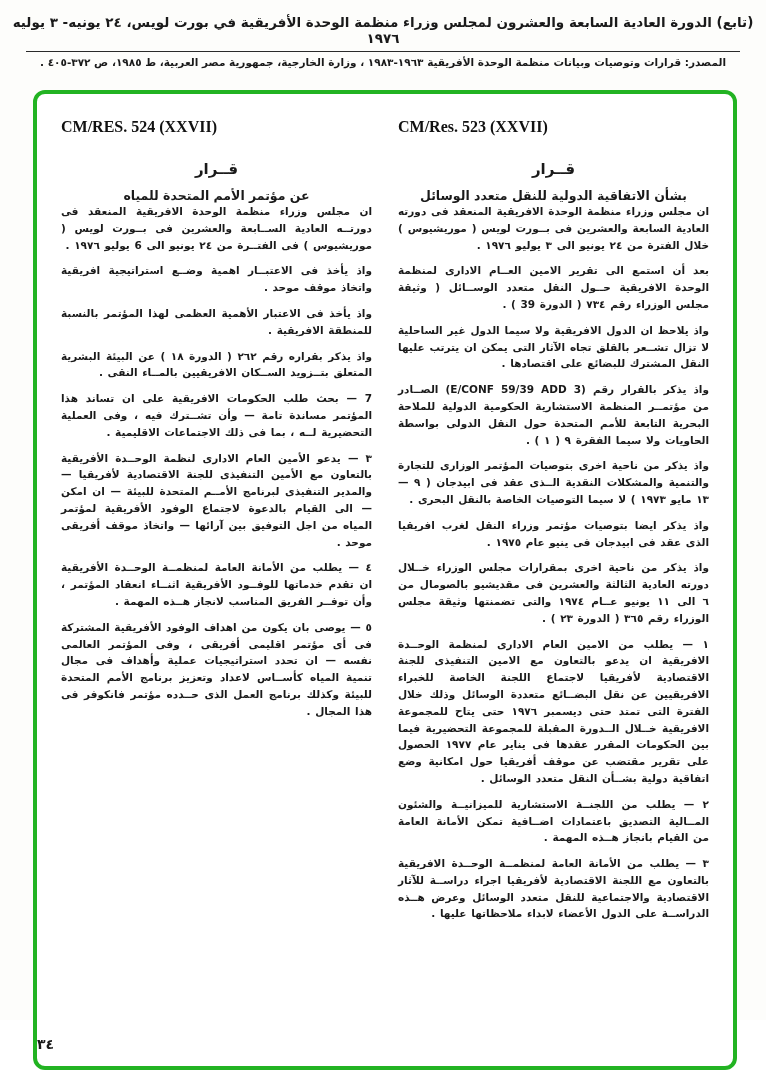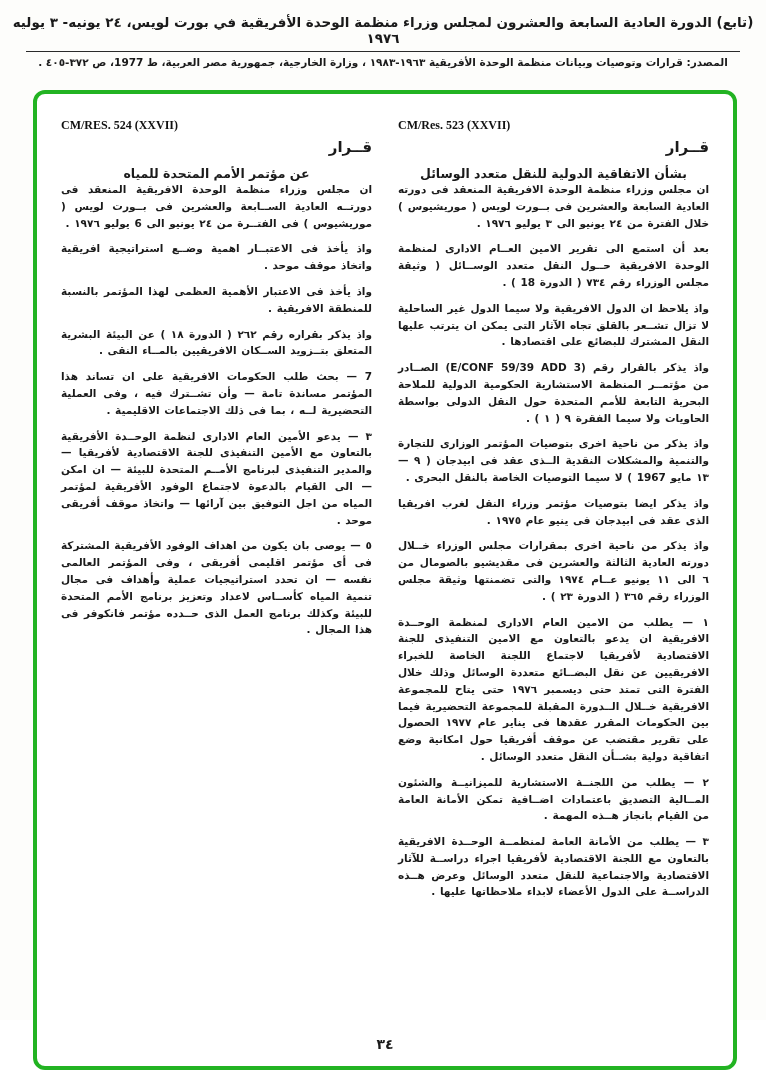--- a/index.html
+++ b/index.html
@@ -31,82 +31,83 @@
   .columns {
     display: flex; direction: rtl;
     gap: 26px;
     padding: 24px 24px 8px 24px;
   }
   .column { flex: 1 1 0; min-width: 0; }
 
   .res-ref {
     direction: ltr; text-align: left;
     font-family: "Liberation Serif", "DejaVu Serif", serif;
-    font-weight: bold; font-size: 12px;
-    margin-bottom: 5px; color: #111;
+    font-weight: bold; font-size: 16px;
+    margin-bottom: 24px; color: #111;
   }
   .res-title {
-    font-weight: bold; font-size: 15px;
+    text-align: center; font-weight: bold; font-size: 15px;
     margin: 2px 0 10px 0;
   }
   .res-subtitle {
     text-align: center; font-weight: bold; font-size: 12.5px;
   }
   .para {
     direction: rtl; text-align: justify;
     font-size: 10.5px; line-height: 1.6; font-weight: bold;
     margin-bottom: 9px;
     word-spacing: 1px;
   }
 
   .page-number {
     position: absolute; bottom: 14px; left: 0; right: 0;
-    text-align: center; font-weight: bold; font-size: 14px;
+    font-weight: bold; font-size: 14px;
   }
 </style>
 </head>
 <body>
 
 <div class="sheet">
 
   <div class="top-header">
     <div class="line1">(تابع) الدورة العادية السابعة والعشرون لمجلس وزراء منظمة الوحدة الأفريقية في بورت لويس، ٢٤ يونيه- ٣ يوليه ١٩٧٦</div>
     <div class="header-rule"></div>
-    <div class="line2">المصدر: قرارات وتوصيات وبيانات منظمة الوحدة الأفريقية ١٩٦٣-١٩٨٣ ، وزارة الخارجية، جمهورية مصر العربية، ط 1977، ص ٣٧٢-٤٠٥ .</div>
+    <div class="line2">المصدر: قرارات وتوصيات وبيانات منظمة الوحدة الأفريقية ١٩٦٣-١٩٨٣ ، وزارة الخارجية، جمهورية مصر العربية، ط ١٩٨٥، ص ٣٧٢-٤٠٥ .</div>
   </div>
 
   <div class="green-frame">
     <div class="columns">
 
       <div class="column">
         <div class="res-ref">CM/Res. 523 (XXVII)</div>
         <div class="res-title">قــرار</div>
         <div class="res-subtitle">بشأن الاتفاقية الدولية للنقل متعدد الوسائل</div>
         <p class="para">ان مجلس وزراء منظمة الوحدة الافريقية المنعقد فى دورته العادية السابعة والعشرين فى بــورت لويس ( موريشيوس ) خلال الفترة من ٢٤ يونيو الى ٣ يوليو ١٩٧٦ .</p>
-        <p class="para">بعد أن استمع الى تقرير الامين العــام الادارى لمنظمة الوحدة الافريقية حــول النقل متعدد الوســائل ( وثيقة مجلس الوزراء رقم ٧٣٤ ( الدورة 18 ) .</p>
+        <p class="para">بعد أن استمع الى تقرير الامين العــام الادارى لمنظمة الوحدة الافريقية حــول النقل متعدد الوســائل ( وثيقة مجلس الوزراء رقم ٧٣٤ ( الدورة 39 ) .</p>
         <p class="para">واذ يلاحظ ان الدول الافريقية ولا سيما الدول غير الساحلية لا تزال تشــعر بالقلق تجاه الآثار التى يمكن ان يترتب عليها النقل المشترك للبضائع على اقتصادها .</p>
         <p class="para">واذ يذكر بالقرار رقم (E/CONF 59/39 ADD 3) الصــادر من مؤتمــر المنظمة الاستشارية الحكومية الدولية للملاحة البحرية التابعة للأمم المتحدة حول النقل الدولى بواسطة الحاويات ولا سيما الفقرة ٩ ( ١ ) .</p>
-        <p class="para">واذ يذكر من ناحية اخرى بتوصيات المؤتمر الوزارى للتجارة والتنمية والمشكلات النقدية الــذى عقد فى ابيدجان ( ٩ — ١٣ مايو 1967 ) لا سيما التوصيات الخاصة بالنقل البحرى .</p>
+        <p class="para">واذ يذكر من ناحية اخرى بتوصيات المؤتمر الوزارى للتجارة والتنمية والمشكلات النقدية الــذى عقد فى ابيدجان ( ٩ — ١٣ مايو ١٩٧٣ ) لا سيما التوصيات الخاصة بالنقل البحرى .</p>
         <p class="para">واذ يذكر ايضا بتوصيات مؤتمر وزراء النقل لغرب افريقيا الذى عقد فى ابيدجان فى ينيو عام ١٩٧٥ .</p>
         <p class="para">واذ يذكر من ناحية اخرى بمقرارات مجلس الوزراء خــلال دورته العادية الثالثة والعشرين فى مقديشيو بالصومال من ٦ الى ١١ يونيو عــام ١٩٧٤ والتى تضمنتها وثيقة مجلس الوزراء رقم ٣٦٥ ( الدورة ٢٣ ) .</p>
         <p class="para">١ — يطلب من الامين العام الادارى لمنظمة الوحــدة الافريقية ان يدعو بالتعاون مع الامين التنفيذى للجنة الاقتصادية لأفريقيا لاجتماع اللجنة الخاصة للخبراء الافريقيين عن نقل البضــائع متعددة الوسائل وذلك خلال الفترة التى تمتد حتى ديسمبر ١٩٧٦ حتى يتاح للمجموعة الافريقية خــلال الــدورة المقبلة للمجموعة التحضيرية فيما بين الحكومات المقرر عقدها فى يناير عام ١٩٧٧ الحصول على تقرير مقتضب عن موقف أفريقيا حول امكانية وضع اتفاقية دولية بشــأن النقل متعدد الوسائل .</p>
         <p class="para">٢ — يطلب من اللجنــة الاستشارية للميزانيــة والشئون المــالية التصديق باعتمادات اضــافية تمكن الأمانة العامة من القيام بانجاز هــذه المهمة .</p>
         <p class="para">٣ — يطلب من الأمانة العامة لمنظمــة الوحــدة الافريقية بالتعاون مع اللجنة الاقتصادية لأفريقيا اجراء دراســة للآثار الاقتصادية والاجتماعية للنقل متعدد الوسائل وعرض هــذه الدراســة على الدول الأعضاء لابداء ملاحظاتها عليها .</p>
       </div>
 
       <div class="column">
         <div class="res-ref">CM/RES. 524 (XXVII)</div>
         <div class="res-title">قــرار</div>
         <div class="res-subtitle">عن مؤتمر الأمم المتحدة للمياه</div>
         <p class="para">ان مجلس وزراء منظمة الوحدة الافريقية المنعقد فى دورتــه العادية الســابعة والعشرين فى بــورت لويس ( موريشيوس ) فى الفتــرة من ٢٤ يونيو الى 6 يوليو ١٩٧٦ .</p>
         <p class="para">واذ يأخذ فى الاعتبــار اهمية وضــع استراتيجية افريقية واتخاذ موقف موحد .</p>
         <p class="para">واذ يأخذ فى الاعتبار الأهمية العظمى لهذا المؤتمر بالنسبة للمنطقة الافريقية .</p>
         <p class="para">واذ يذكر بقراره رقم ٢٦٢ ( الدورة ١٨ ) عن البيئة البشرية المتعلق بتــزويد الســكان الافريقيين بالمــاء النقى .</p>
         <p class="para">7 — بحث طلب الحكومات الافريقية على ان تساند هذا المؤتمر مساندة تامة — وأن تشــترك فيه ، وفى العملية التحضيرية لــه ، بما فى ذلك الاجتماعات الاقليمية .</p>
         <p class="para">٣ — يدعو الأمين العام الادارى لنظمة الوحــدة الأفريقية بالتعاون مع الأمين التنفيذى للجنة الاقتصادية لأفريقيا — والمدير التنفيذى لبرنامج الأمــم المتحدة للبيئة — ان امكن — الى القيام بالدعوة لاجتماع الوفود الأفريقية لمؤتمر المياه من اجل التوفيق بين آرائها — واتخاذ موقف أفريقى موحد .</p>
+        <p class="para">٤ — يطلب من الأمانة العامة لمنظمــة الوحــدة الأفريقية ان تقدم خدماتها للوفــود الأفريقية اثنــاء انعقاد المؤتمر ، وأن توفــر الفريق المناسب لانجاز هــذه المهمة .</p>
         <p class="para">٥ — يوصى بان يكون من اهداف الوفود الأفريقية المشتركة فى أى مؤتمر اقليمى أفريقى ، وفى المؤتمر العالمى نفسه — ان تحدد استراتيجيات عملية وأهداف فى مجال تنمية المياه كأســاس لاعداد وتعزيز برنامج الأمم المتحدة للبيئة وكذلك برنامج العمل الذى حــدده مؤتمر فانكوفر فى هذا المجال .</p>
       </div>
 
     </div>
 
     <div class="page-number">٣٤</div>
   </div>
 
 </div>
 

